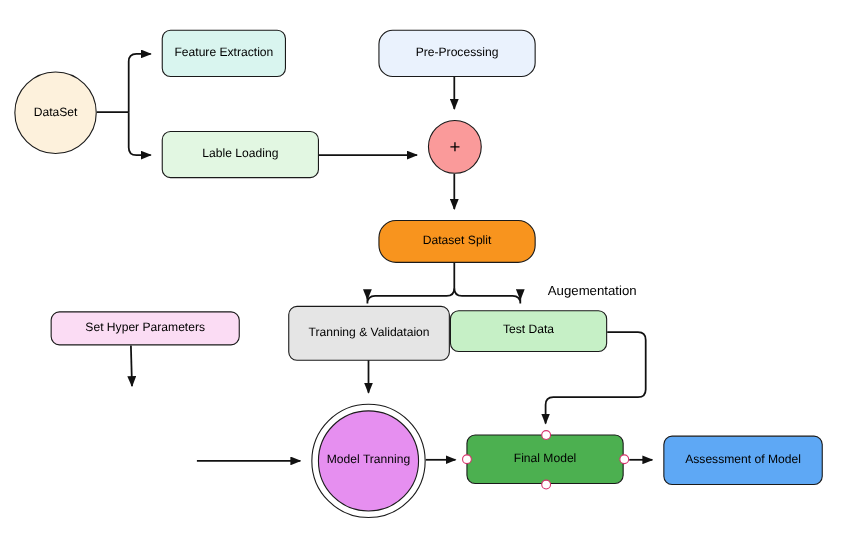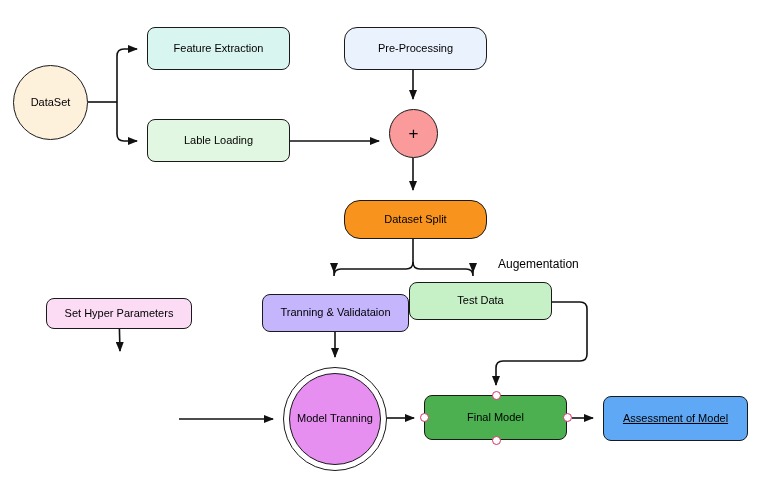--- a/index.html
+++ b/index.html
@@ -130,64 +130,64 @@
 
     <path d="M552,302 L580,302 Q587,302 587,309 L587,354 Q587,361 580,361 L503,361 Q496,361 496,368 L496,385" fill="none" stroke="#111111" stroke-width="1.6" marker-end="url(#arrow)"></path>
 
     <path d="M572,418 L593,418" fill="none" stroke="#111111" stroke-width="1.6" marker-end="url(#arrow)"></path>
   </svg>
 
   <div class="node node-circle" style="left:13px; top:65px; width:75px; height:75px; background:#fdf1dc;">
     <span>DataSet</span>
   </div>
 
-  <div class="node node-box" style="left:147px; top:27px; width:143px; height:43px; background:#d9f5ef;">
+  <div class="node node-box" style="left:147px; top:27px; width:113px; height:43px; background:#d9f5ef;">
     <span>Feature Extraction</span>
   </div>
 
   <div class="node node-box" style="left:147px; top:119px; width:143px; height:43px; background:#e2f7e2;text-align:right;">
     <span>Lable Loading</span>
   </div>
 
   <div class="node node-box" style="left:344px; top:27px; width:143px; height:43px; background:#eaf2fd;border-radius:13px;">
     <span>Pre-Processing</span>
   </div>
 
   <div class="node node-circle" style="left:389px; top:109px; width:49px; height:49px; background:#fa9a9a;">
     <span class="plus-glyph">+</span>
   </div>
 
   <div class="node node-box" style="left:344px; top:200px; width:143px; height:39px; background:#f8941e;border-radius:16px;">
     <span>Dataset Split</span>
   </div>
 
-  <div class="node node-box" style="left:262px; top:294px; width:147px; height:38px; background:#c4b5fd;">
+  <div class="node node-box" style="left:262px; top:278px; width:147px; height:50px; background:#e5e5e5;">
     <span>Tranning &amp; Validataion</span>
   </div>
 
   <div class="node node-box" style="left:409px; top:282px; width:143px; height:38px; background:#c6f0c6;">
     <span>Test Data</span>
   </div>
 
-  <div class="node node-box" style="left:46px; top:283px; width:146px; height:31px; background:#fbdcf4;margin-top:15px;">
+  <div class="node node-box" style="left:46px; top:283px; width:172px; height:31px; background:#fbdcf4;">
     <span>Set Hyper Parameters</span>
   </div>
 
 
   <div class="node node-circle-double" style="left:283px; top:367px; width:104px; height:104px;">
     <div class="inner-ring" style="background:#e68ff0;">
       <span>Model Tranning</span>
     </div>
   </div>
 
   <div class="node node-box" style="left:424px; top:395px; width:143px; height:45px; background:#4cb050;">
     <span>Final Model</span>
   </div>
 
-  <div class="node node-box" style="left:603px; top:396px; width:145px; height:45px; background:#5ea8f5;text-decoration:underline;">
+  <div class="node node-box" style="left:603px; top:396px; width:145px; height:45px; background:#5ea8f5;">
     <span>Assessment of Model</span>
   </div>
 
   <div class="edge-label" style="left:498px; top:257px;">Augementation</div>
 
   <div class="handle" style="left:419.5px; top:412.5px;"></div>
   <div class="handle" style="left:491.5px; top:390.5px;"></div>
   <div class="handle" style="left:562.5px; top:412.5px;"></div>
   <div class="handle" style="left:491.5px; top:435.5px;"></div>
 

